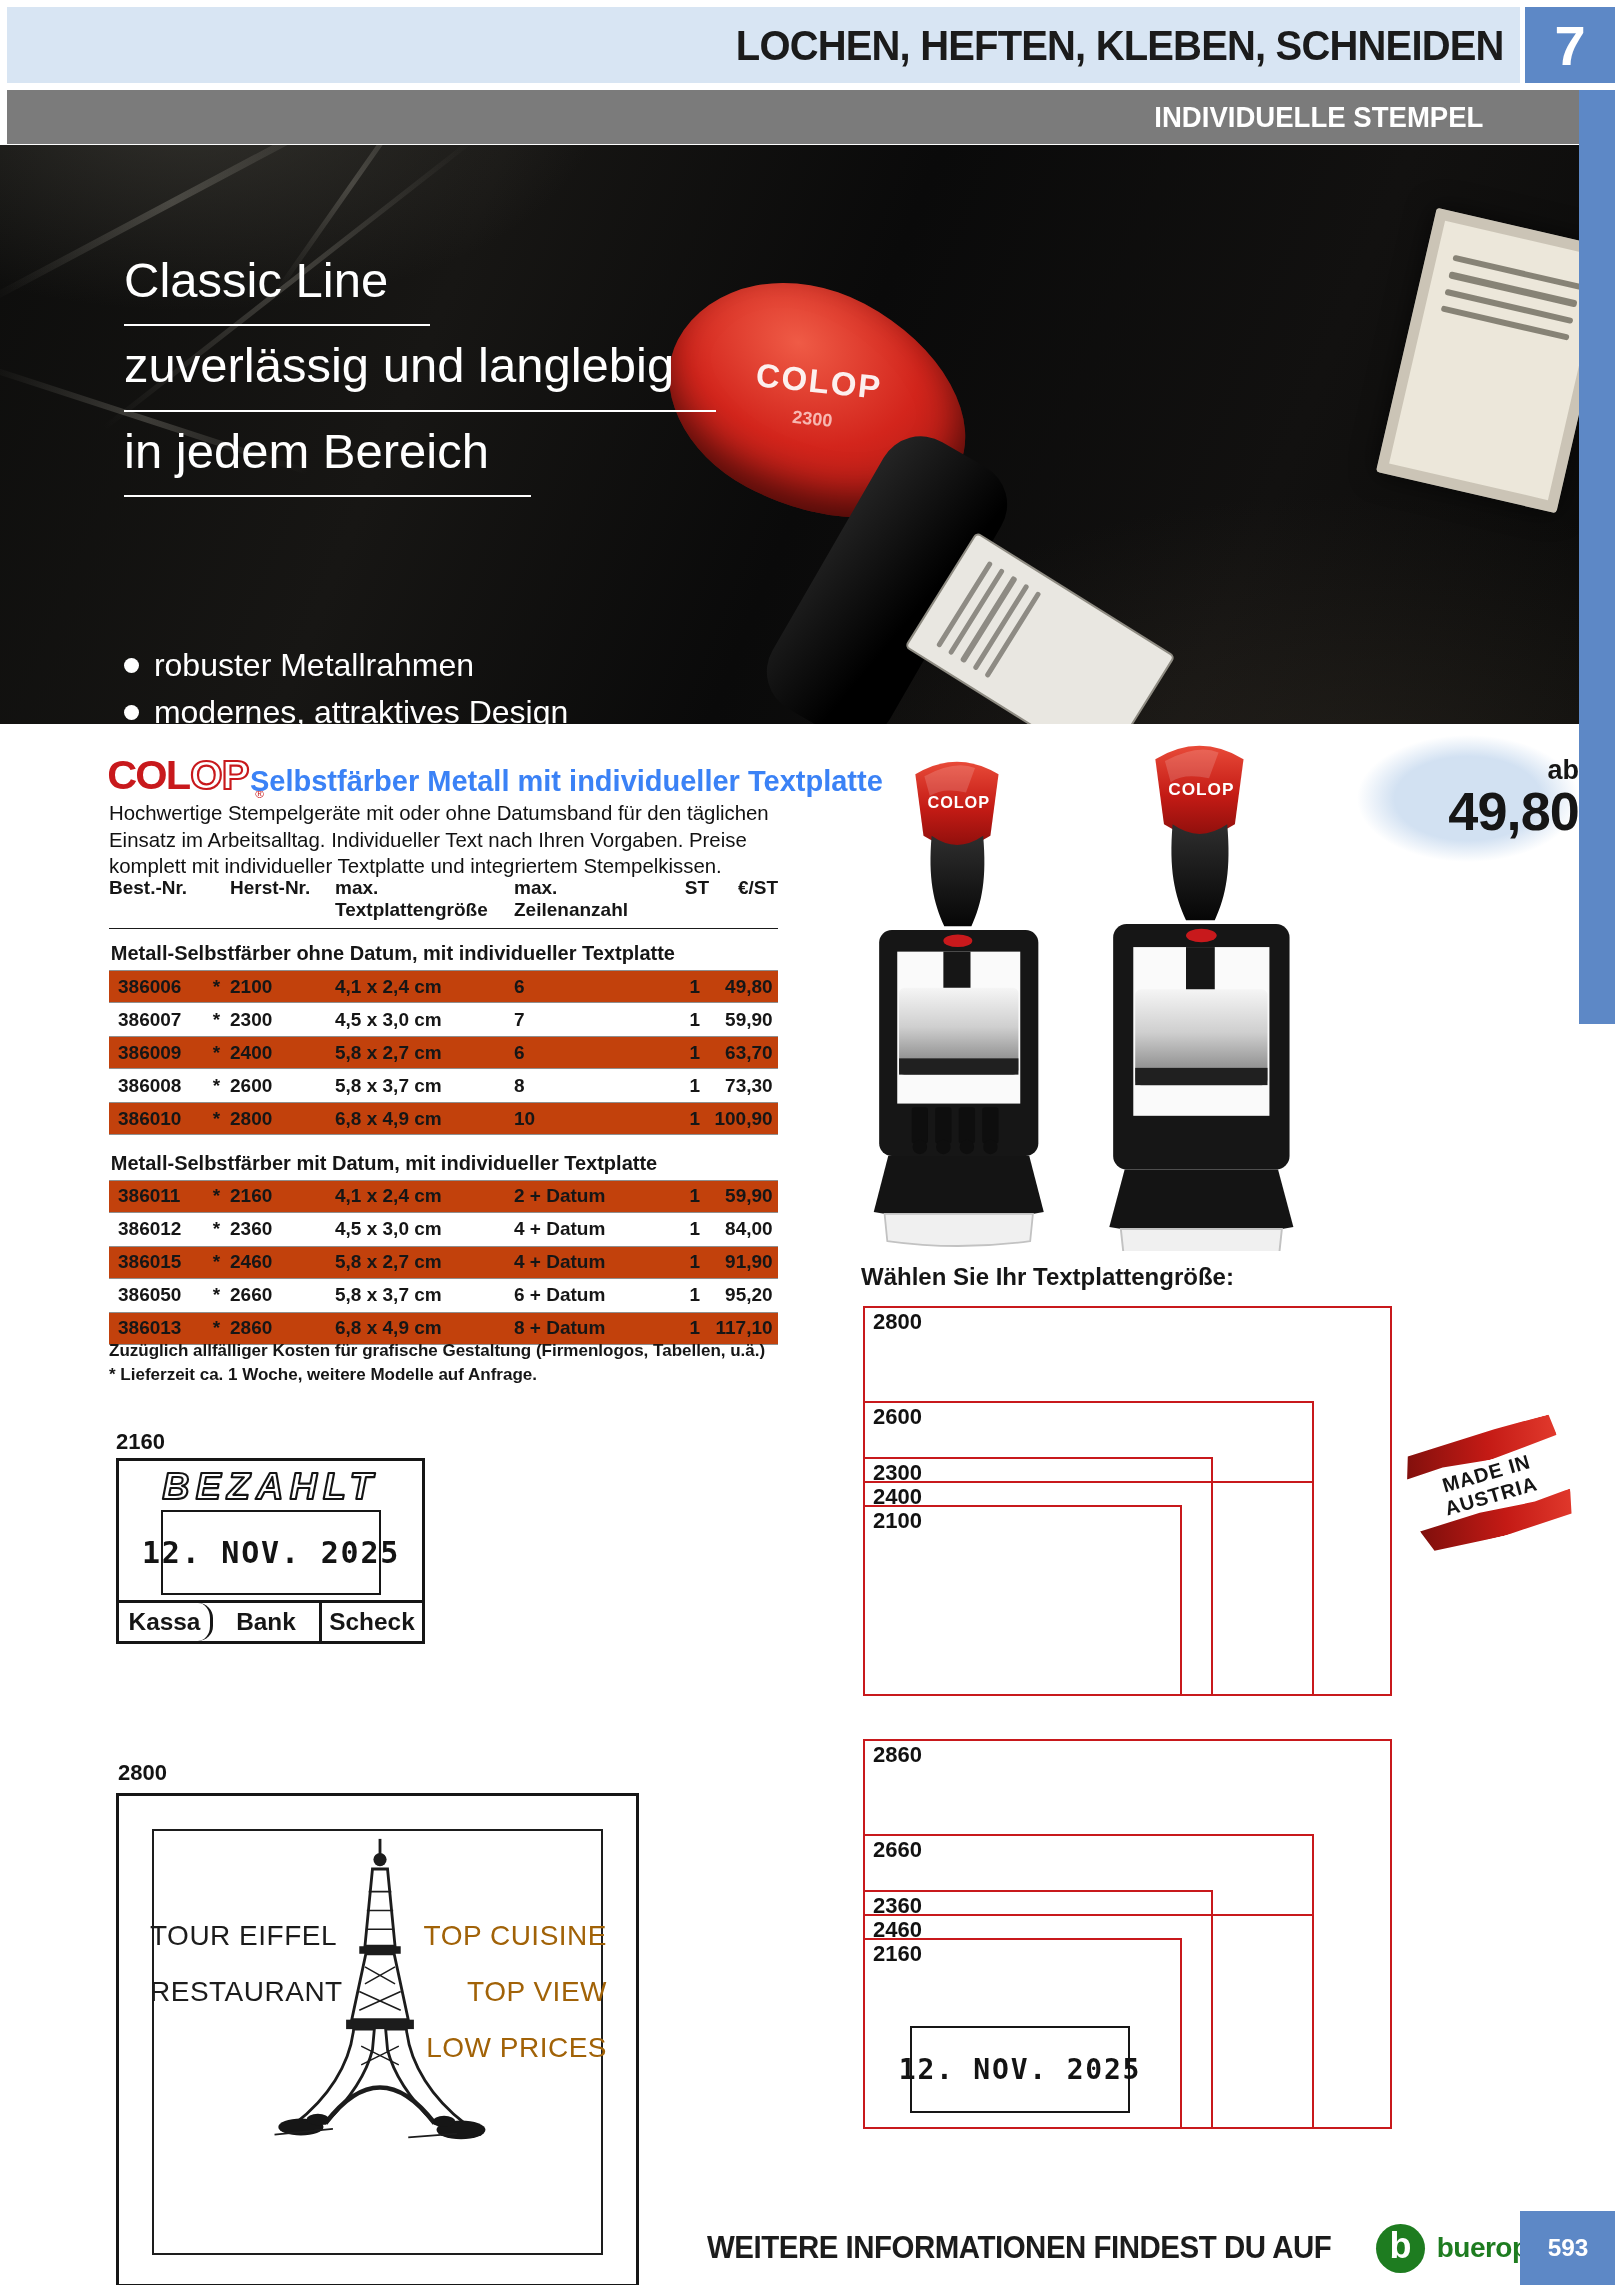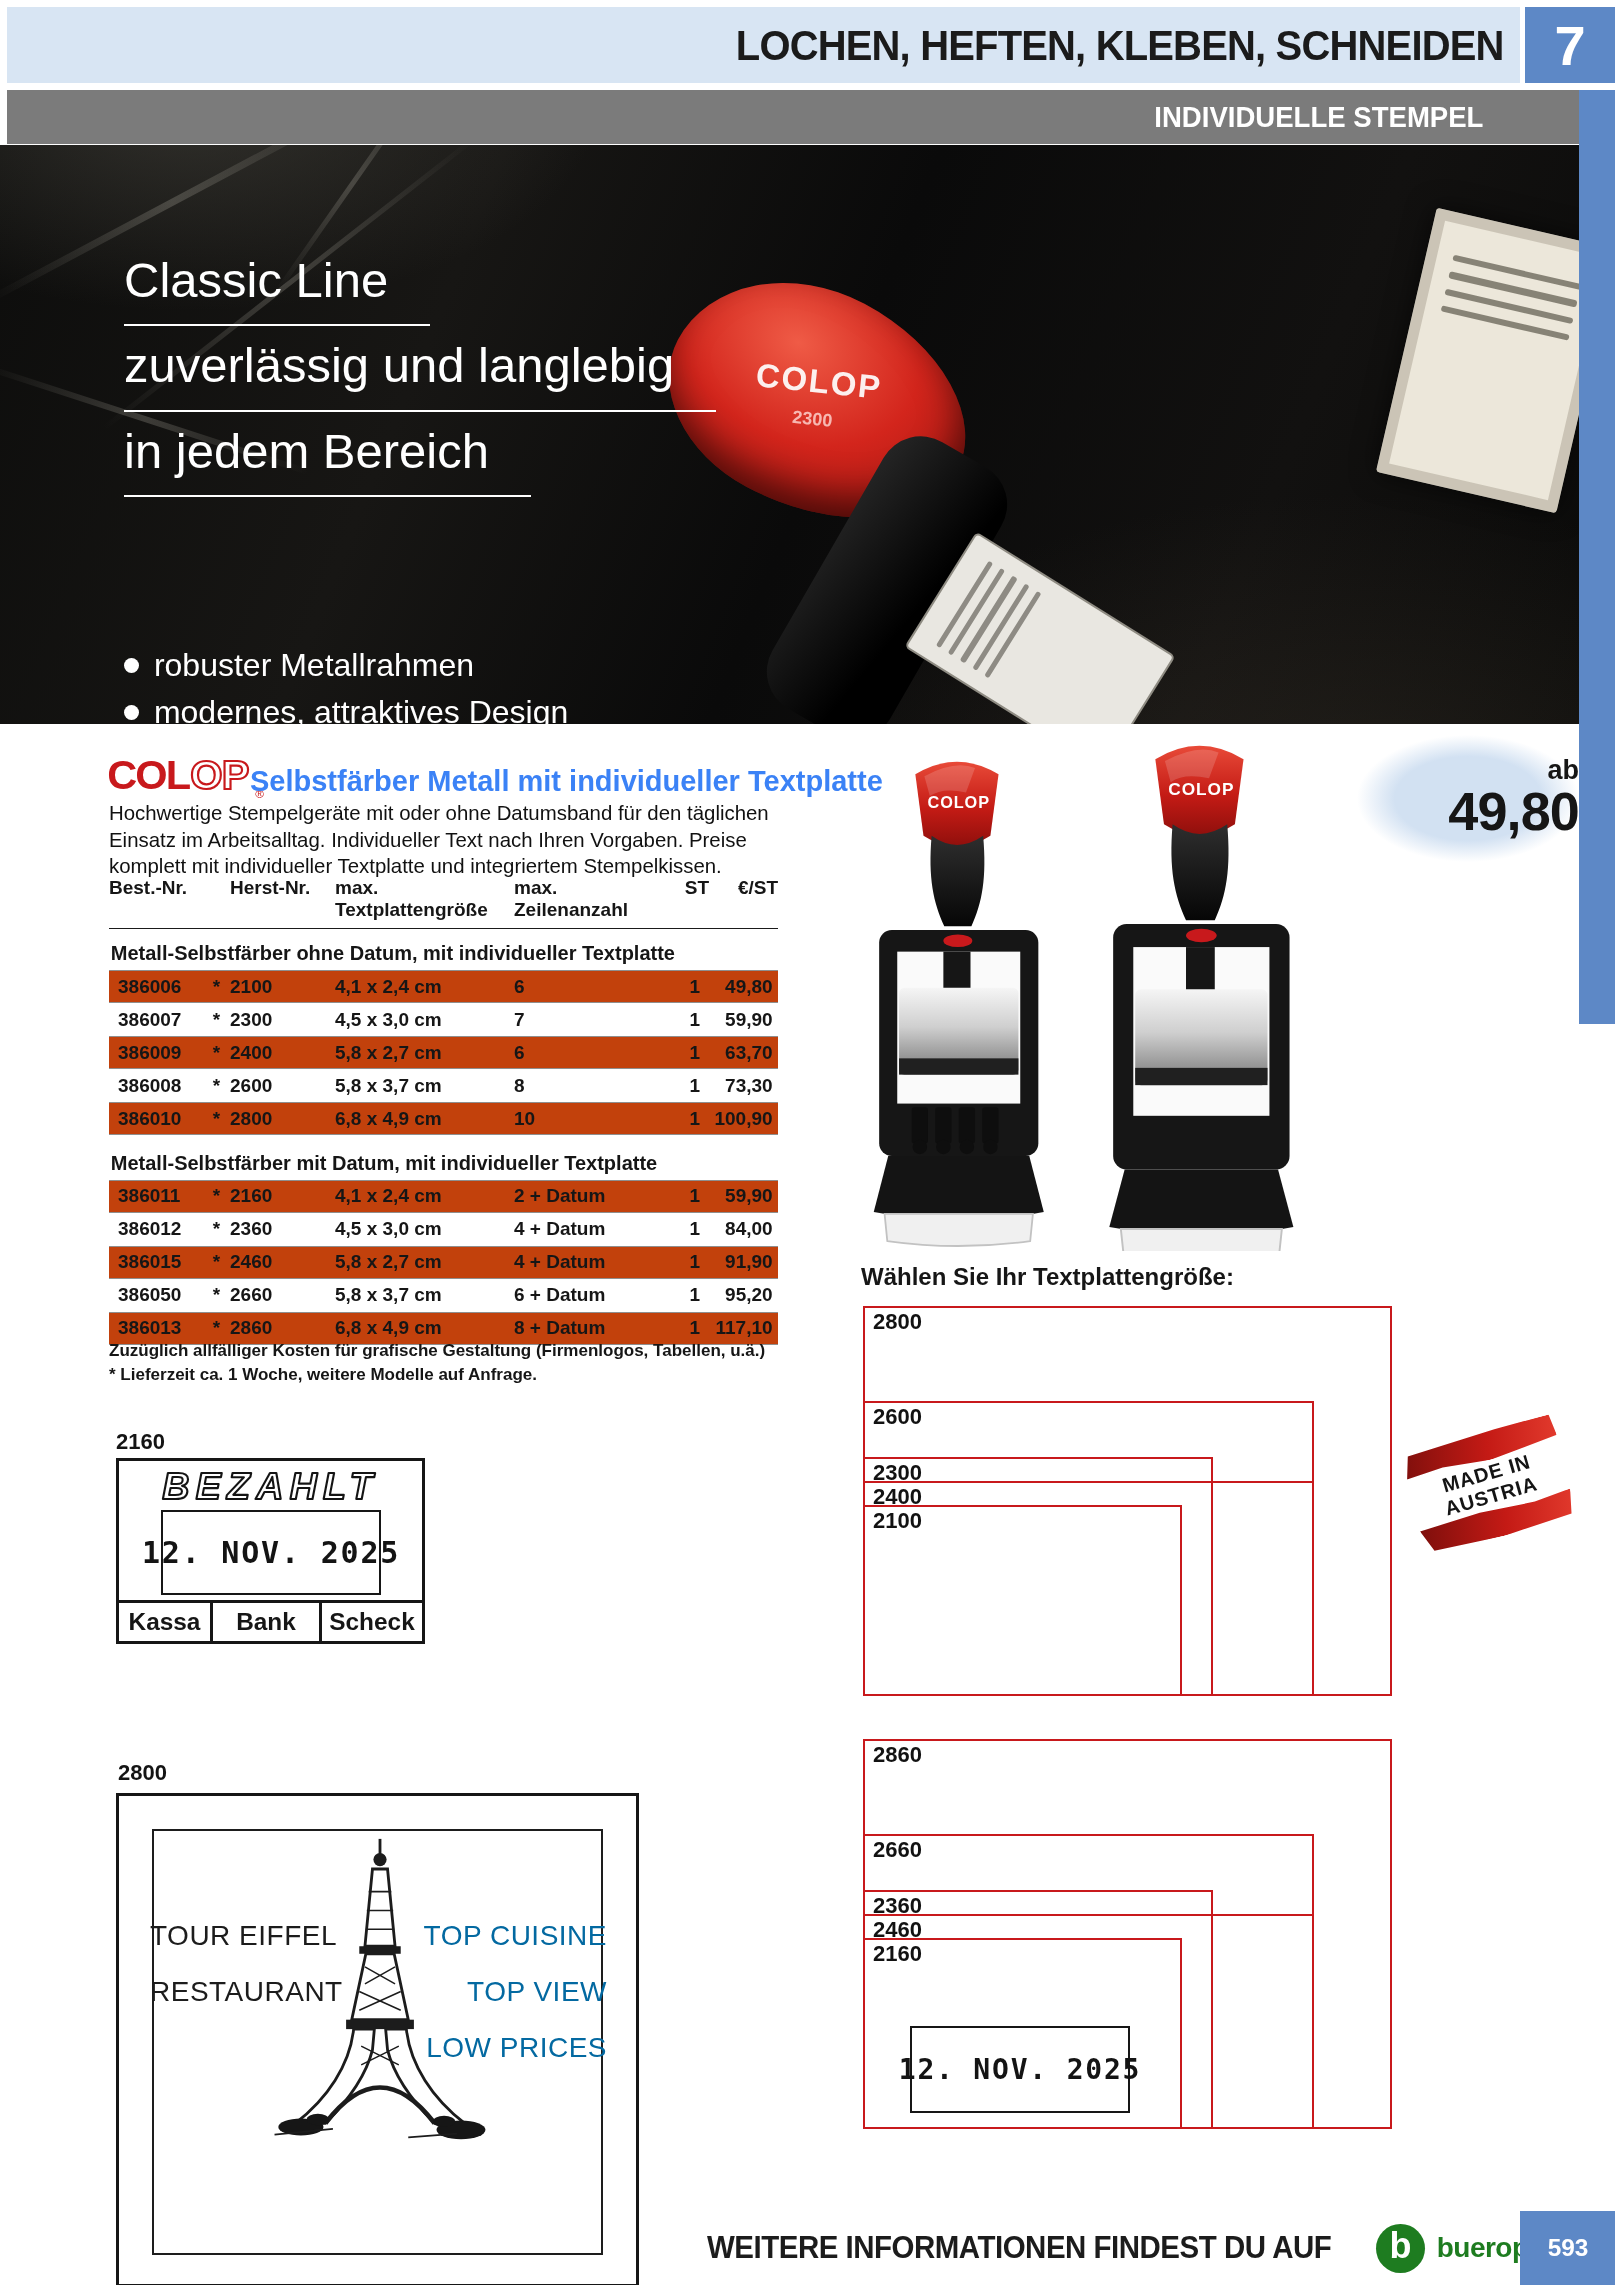--- a/index.html
+++ b/index.html
@@ -77,27 +77,27 @@
 
   
   .lbl-sample{position:absolute;font-size:22px;font-weight:800;color:#141414;}
   .bz-box{position:absolute;left:116px;top:1458px;width:309px;height:186px;border:3.2px solid #161616;box-sizing:border-box;background:#fff;}
   .bz-word{position:absolute;left:0;right:0;top:3.6px;text-align:center;}
   .bz-inner{position:absolute;left:42px;top:49px;width:220px;height:85px;border:2.3px solid #161616;box-sizing:border-box;
             display:flex;align-items:center;justify-content:center;}
   .stamp-date{font-family:"DejaVu Sans Mono",monospace;font-weight:800;font-size:30px;letter-spacing:1.8px;color:#141414;white-space:nowrap;}
   .bz-strip{position:absolute;left:0;right:0;bottom:0;height:38px;border-top:3.2px solid #161616;display:flex;}
   .bz-cell{display:flex;align-items:center;justify-content:center;font-size:24.4px;font-weight:700;border-right:3.2px solid #161616;box-sizing:border-box;}
-  .bz-cell:nth-child(1){flex:0 0 31%;} .bz-cell:nth-child(2){flex:0 0 36%;} .bz-cell:nth-child(3){flex:1;border-right:none;}
+  .bz-cell:nth-child(1){flex:0 0 31%;border-radius:15px;} .bz-cell:nth-child(2){flex:0 0 36%;} .bz-cell:nth-child(3){flex:1;border-right:none;}
 
   .ef-box{position:absolute;left:116px;top:1793px;width:523px;height:494px;border:3.2px solid #161616;box-sizing:border-box;background:#fff;}
   .ef-inner{position:absolute;left:33px;top:33px;right:33px;bottom:29px;border:2.3px solid #1d1d1d;}
   .ef-tower{position:absolute;left:148px;top:9px;width:226px;height:371px;}
   .ef-left{position:absolute;left:31px;top:112px;width:217px;font-size:28px;line-height:56px;color:#1c1c1c;letter-spacing:0.5px;white-space:nowrap;}
-  .ef-right{position:absolute;right:29px;top:112px;width:226px;font-size:28px;line-height:56px;color:#0369a1;letter-spacing:0.5px;text-align:right;white-space:nowrap;}
+  .ef-right{position:absolute;right:29px;top:112px;width:226px;font-size:28px;line-height:56px;color:#a16207;letter-spacing:0.5px;text-align:right;white-space:nowrap;}
 
   
   .stamps-svg{position:absolute;left:859px;top:740px;width:507px;height:511px;}
   .chooser-heading{position:absolute;left:861px;top:1263px;font-size:24px;font-weight:800;}
   .size-group{position:absolute;width:529px;height:391px;}
   .g0{left:863px;top:1305px;} .g1{left:863px;top:1738px;}
   .szrect{position:absolute;left:0;bottom:0;border:2.3px solid #c8191c;box-sizing:border-box;background:transparent;}
   .szlabel{position:absolute;top:2.7px;left:8.1px;font-size:22px;line-height:22px;font-weight:800;color:#121212;}
   .chooser-date-box{position:absolute;left:47px;top:288px;width:220px;height:87px;border:2.7px solid #161616;box-sizing:border-box;
                     display:flex;align-items:center;justify-content:center;z-index:6;background:#fff;}

